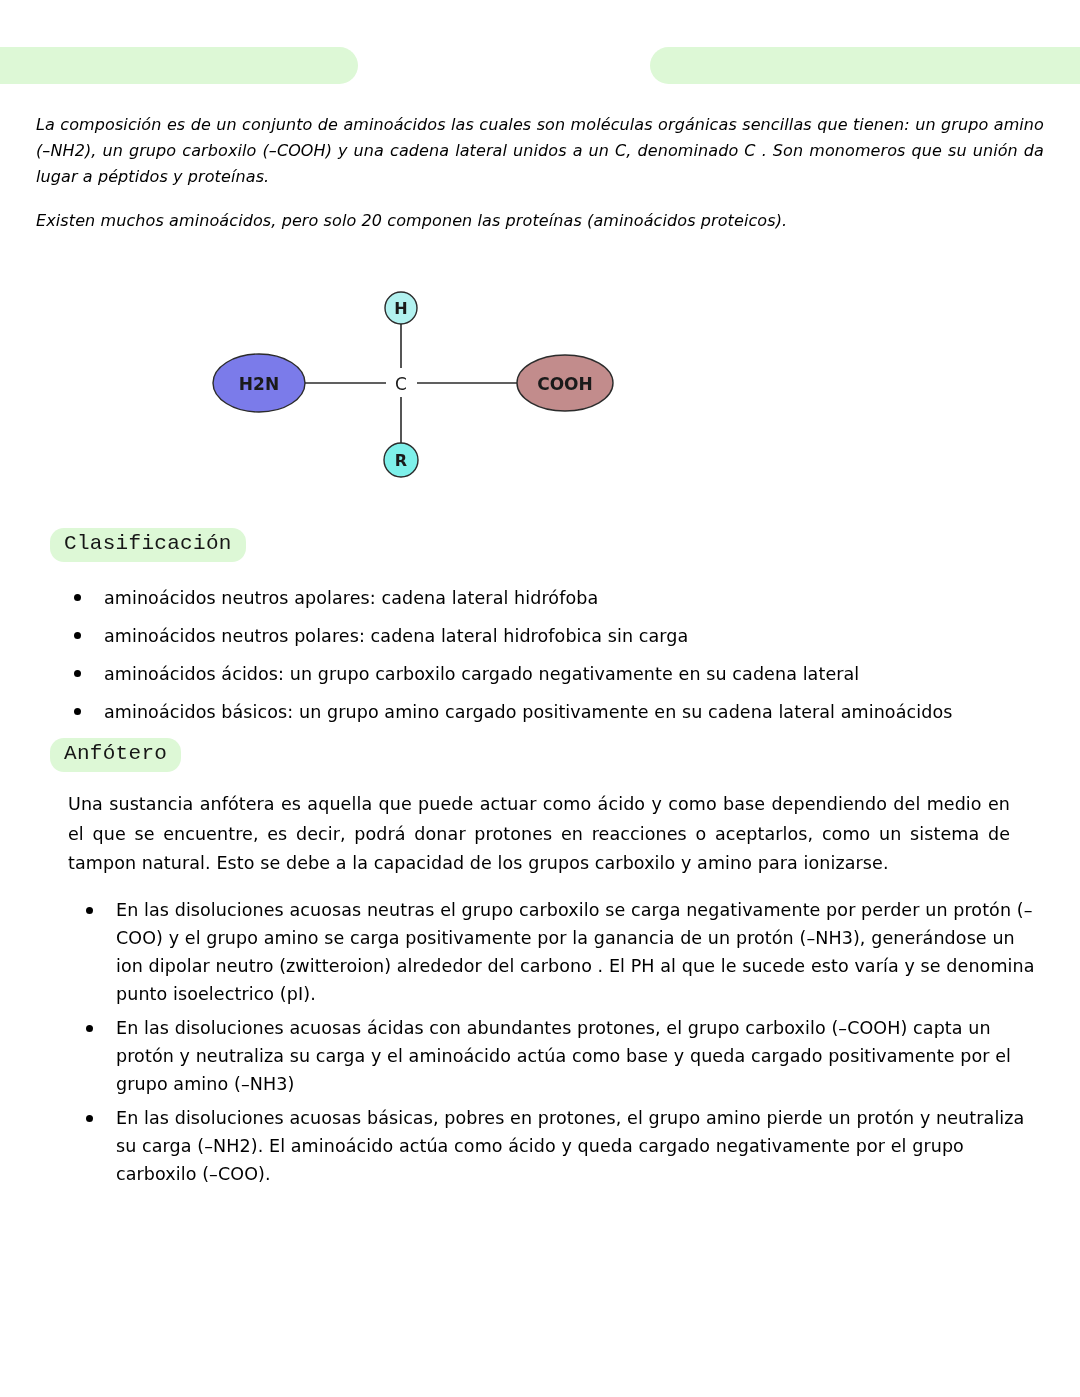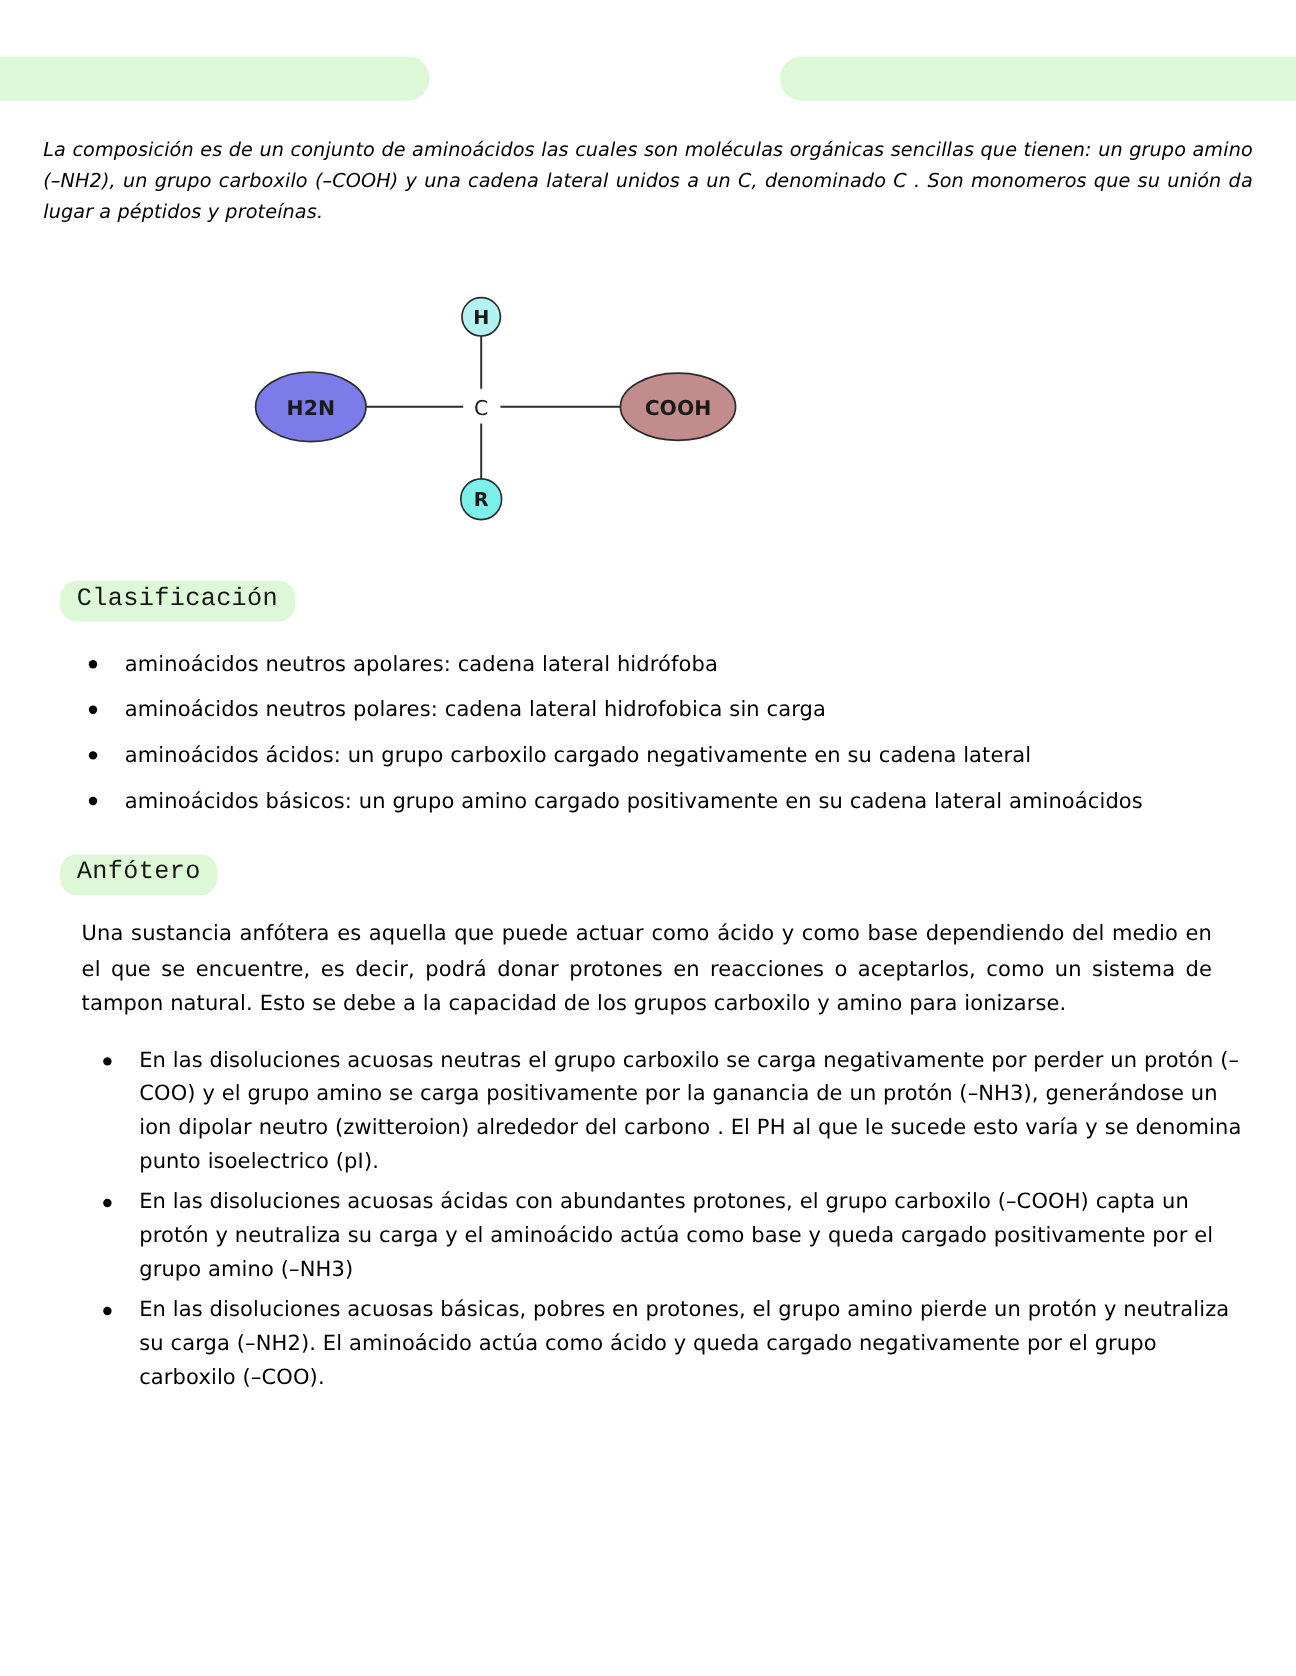--- a/index.html
+++ b/index.html
@@ -106,21 +106,21 @@
     padding: 3px 14px 5px 14px;
     background: #ddf8d6;
     border-radius: 14px;
     font-size: 21px;
     font-weight: 500;
     letter-spacing: 0.3px;
     color: #161616;
     line-height: 1.25;
   }
   .heading-row { margin-top: 26px; font-family: Liberation Mono, monospace; }
-  .heading-row.anf { margin-top: 30px; }
+  .heading-row.anf { margin-top: 12px; }
 
   
   ul.bullets {
     list-style: none;
     margin: 22px 0 0 0;
     padding: 0 0 0 30px;
   }
   ul.bullets > li {
     position: relative;
     padding-left: 38px;
@@ -166,20 +166,21 @@
 <body>
 
 <div class="title-block">
   <div class="banner banner-left"></div>
   <div class="banner banner-right"></div>
 </div>
 
 <div class="content">
 
   <p class="para">La composición es de un conjunto de aminoácidos las cuales son moléculas orgánicas sencillas que tienen: un grupo amino (–NH2), un grupo carboxilo (–COOH) y una cadena lateral unidos a un C, denominado C   . Son monomeros que su unión da lugar a péptidos y proteínas.</p>
+  <p class="para tight">Existen muchos aminoácidos, pero solo 20 componen las proteínas (aminoácidos proteicos).</p>
 
   <div class="molecule-wrap">
     <svg class="molecule" width="460" height="230" viewBox="0 0 460 230">
 
       <line x1="215" y1="52" x2="215" y2="96" stroke="#2b2b2b" stroke-width="1.6"></line>
       <line x1="215" y1="125" x2="215" y2="172" stroke="#2b2b2b" stroke-width="1.6"></line>
       <line x1="119" y1="111" x2="200" y2="111" stroke="#2b2b2b" stroke-width="1.6"></line>
       <line x1="231" y1="111" x2="331" y2="111" stroke="#2b2b2b" stroke-width="1.6"></line>
 
       <circle cx="215" cy="36" r="16" fill="#b2f2f0" stroke="#2b2b2b" stroke-width="1.4"></circle>

